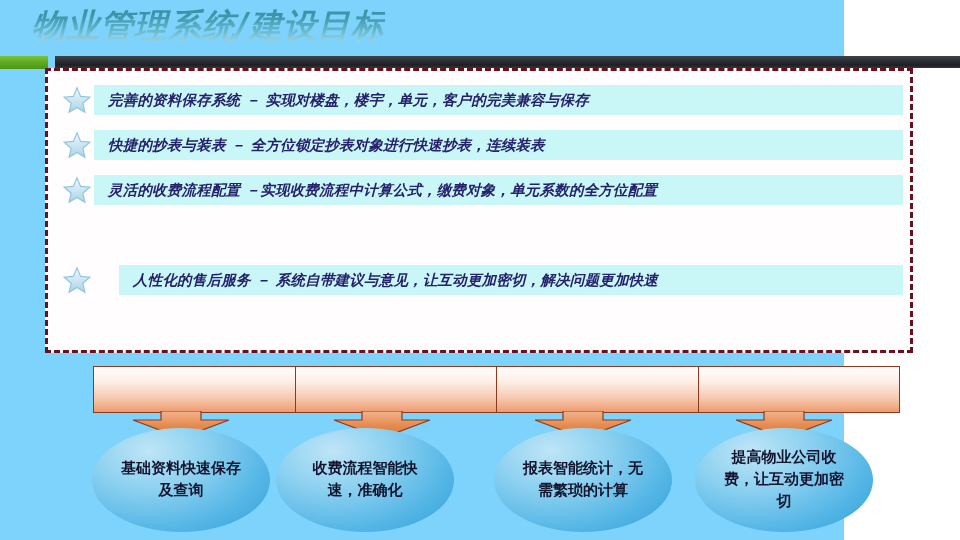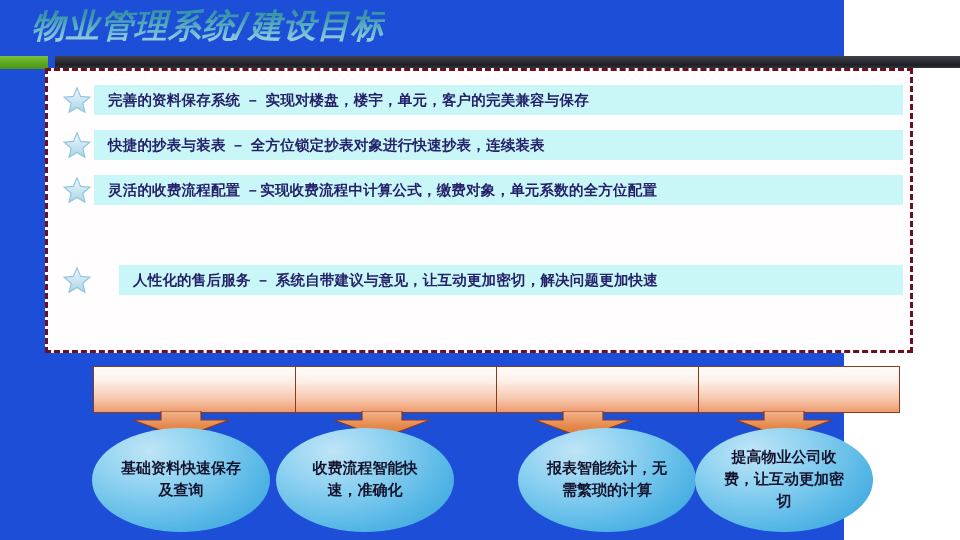--- a/index.html
+++ b/index.html
@@ -13,21 +13,21 @@
     position: relative;
     overflow: hidden;
     font-family: "DejaVu Sans", "Liberation Sans", sans-serif;
   }
 
   
   #slide {
     position: absolute;
     left: 0; top: 0;
     width: 844px; height: 540px;
-    background: #1d4ed8;
+    background: #7dd3fc;
   }
 
   
   #slide-title {
     position: absolute;
     left: 32px;
     top: 4px;
     font-size: 33px;
     font-weight: bold;
     font-style: italic;
@@ -61,20 +61,21 @@
   
   #features-panel {
     position: absolute;
     left: 45px;
     top: 68px;
     width: 868px;
     height: 285px;
     border: 3px dashed #6b1020;
     box-sizing: border-box;
     background: #fffdfd;
+    font-style: italic;
   }
 
   .feature-row {
     position: absolute;
     left: 12px;
     width: 843px;
     height: 30px;
     display: flex;
     align-items: center;
   }
@@ -251,20 +252,20 @@
   <svg class="down-arrow" style="left:732px;" viewBox="0 0 104 28">
     <polygon points="32,0 72,0 72,9 100,9 52,27 4,9 32,9" fill="url(#arrg)" stroke="#8a3a20" stroke-width="1.2"></polygon>
   </svg>
 
   <div class="outcome-ellipse" style="left:92px;">
     <span class="outcome-ellipse-text">基础资料快速保存及查询</span>
   </div>
   <div class="outcome-ellipse" style="left:276px;justify-content:center;">
     <span class="outcome-ellipse-text">收费流程智能快速，准确化</span>
   </div>
-  <div class="outcome-ellipse" style="left:518px;">
+  <div class="outcome-ellipse" style="left:494px;">
     <span class="outcome-ellipse-text">报表智能统计，无需繁琐的计算</span>
   </div>
   <div class="outcome-ellipse" style="left:695px;">
     <span class="outcome-ellipse-text">提高物业公司收费，让互动更加密切</span>
   </div>
 
 </div>
 
 </body></html>

